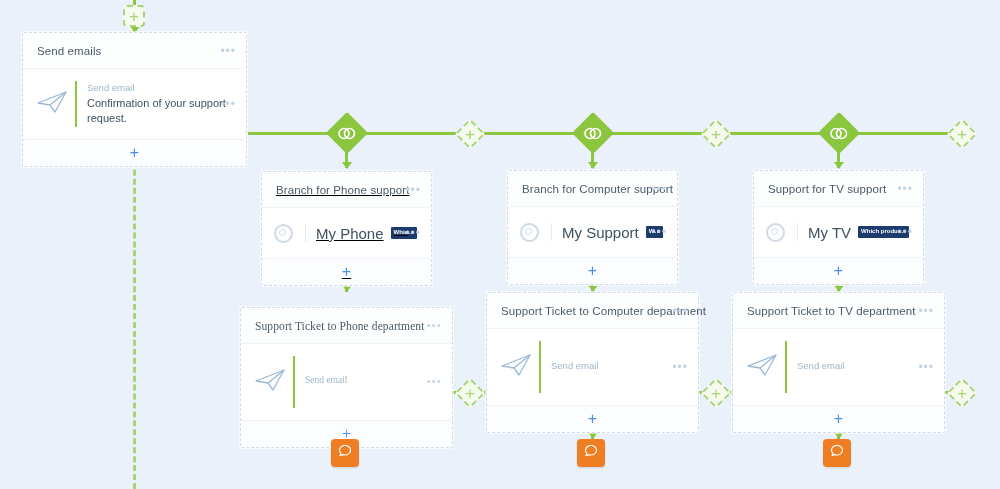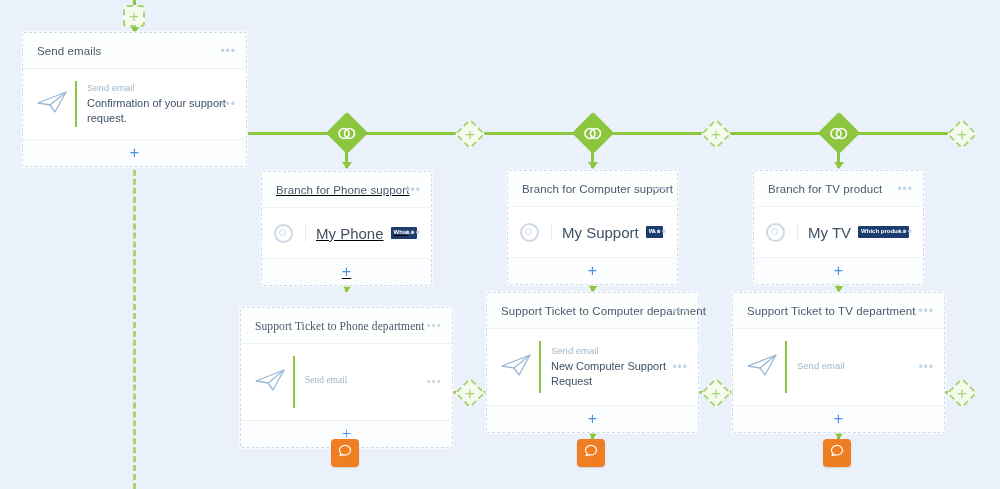--- a/index.html
+++ b/index.html
@@ -422,21 +422,21 @@
       <span class="cond-div"></span>
       <span class="cond-label">My Support</span>
       <span class="tag">Which product</span>
       <span class="dots">•••</span>
     </div>
     <div class="card-foot">+</div>
   </div>
 
   <div class="card" style="left:753px; top:170px; width:171px;">
     <div class="card-head">
-      <span class="card-title">Branch for TV product</span>
+      <span class="card-title">Support for TV support</span>
       <span class="dots">•••</span>
     </div>
     <div class="cond-row">
       <span class="circle-icon"></span>
       <span class="cond-div"></span>
       <span class="cond-label">My TV</span>
       <span class="tag">Which product is your sup...</span>
       <span class="dots">•••</span>
     </div>
     <div class="card-foot">+</div>
@@ -471,21 +471,20 @@
     <div class="card-body" style="min-height:52px">
       <span class="plane-icon">
         <svg width="34" height="26" viewBox="0 0 34 26">
           <path d="M3 14 L31 3 L20 23 L15 16 Z" fill="none" stroke="#9ab8d8" stroke-width="1.3" stroke-linejoin="round"></path>
           <path d="M15 16 L31 3" fill="none" stroke="#9ab8d8" stroke-width="1.3"></path>
         </svg>
       </span>
       <span class="green-bar"></span>
       <span class="body-text" style="max-width:118px">
         <span class="kicker" style="display:block">Send email</span>
-        <span class="body-main" style="display:block">New Computer Support Request</span>
       </span>
       <span class="dots">•••</span>
     </div>
     <div class="card-foot">+</div>
   </div>
 
   <div class="card" style="left:732px; top:292px; width:213px;">
     <div class="card-head">
       <span class="card-title">Support Ticket to TV department</span>
       <span class="dots">•••</span>

